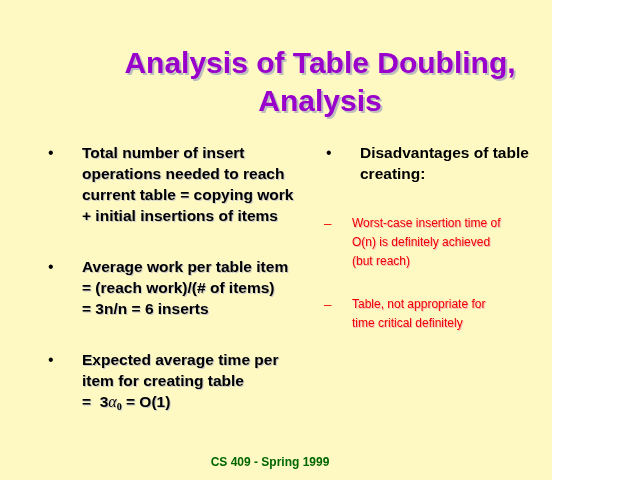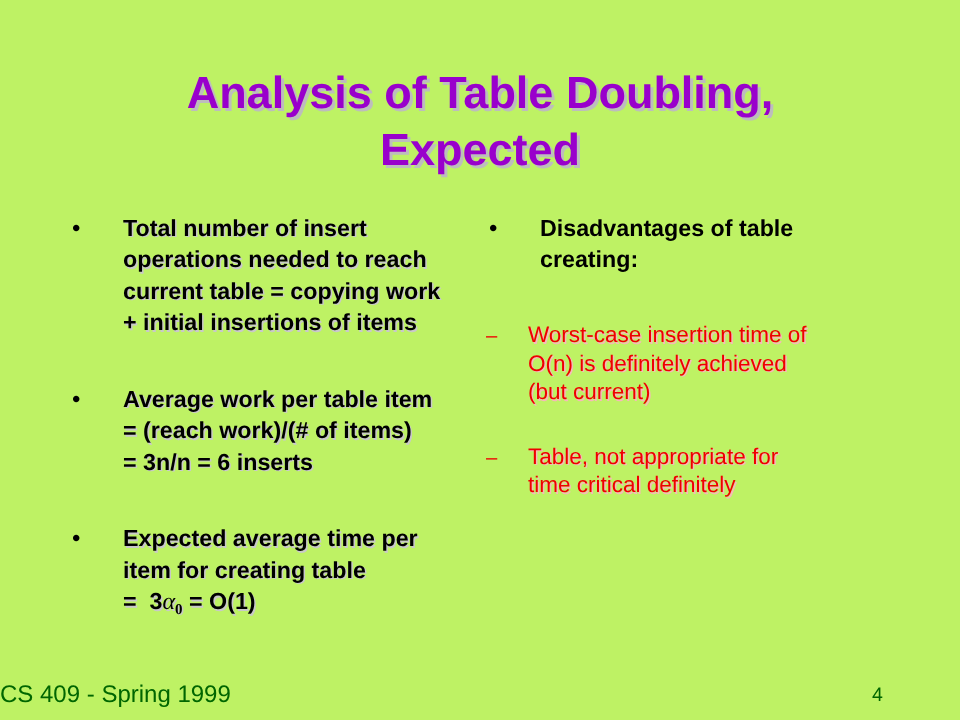--- a/index.html
+++ b/index.html
@@ -2,23 +2,23 @@
 <html><head>
 <meta charset="utf-8">
 <style>
   html, body {
     margin: 0;
     padding: 0;
     background: #ffffff;
   }
   #slide {
     position: relative;
-    width: 640px;
+    width: 552px;
     height: 480px;
-    background: #bef264;
+    background: #fef9c3;
     overflow: hidden;
     font-family: "Liberation Sans", sans-serif;
     -webkit-font-smoothing: none;
   }
 
   
   #slide-title {
     position: absolute;
     left: 40px;
     top: 44px;
@@ -75,21 +75,21 @@
   }
   .sub-item .sub-marker {
     position: absolute;
     left: 6px;
     top: 0px;
     font-size: 13.5px;
     line-height: 19px;
     color: #ee0000;
   }
   .sub-text {
-    font-size: 15px;
+    font-size: 12px;
     font-weight: normal;
     line-height: 19px;
     color: #ee0000;
     text-shadow: 1px 1px 0 #f7b9b9;
   }
   .sub-text .ln { display: block; white-space: pre; }
 
   
   .mvar {
     font-family: "Liberation Serif", serif;
@@ -103,43 +103,44 @@
     font-family: "Liberation Serif", serif;
     font-style: normal;
   }
 
   
   #footer-course {
     position: absolute;
     left: 0;
     top: 455px;
     width: 540px;
-    text-align: left;
-    font-size: 16px;
+    text-align: center;
+    font-size: 12px;
     color: #006600;
     white-space: pre;
+    font-weight: bold;
   }
   #footer-page {
     position: absolute;
     left: 560px;
     top: 455px;
     width: 50px;
     text-align: center;
     font-size: 13px;
     color: #006600;
   }
 </style>
 </head>
 <body>
 
 <div id="slide">
 
   <div id="slide-title">
     <span class="title-line">Analysis of Table Doubling,</span>
-    <span class="title-line">Expected</span>
+    <span class="title-line">Analysis</span>
   </div>
 
   <div id="left-column" class="column">
 
     <div class="bullet-item">
       <span class="marker">•</span>
       <div class="bullet-text">
         <span class="ln">Total number of insert</span>
         <span class="ln">operations needed to reach</span>
         <span class="ln">current table = copying work</span>
@@ -177,21 +178,21 @@
       </div>
     </div>
 
     <div class="sub-list">
 
       <div class="sub-item">
         <span class="sub-marker">–</span>
         <div class="sub-text">
           <span class="ln">Worst-case insertion time of</span>
           <span class="ln">O(n) is definitely achieved</span>
-          <span class="ln">(but current)</span>
+          <span class="ln">(but reach)</span>
         </div>
       </div>
 
       <div class="sub-item">
         <span class="sub-marker">–</span>
         <div class="sub-text">
           <span class="ln">Table, not appropriate for</span>
           <span class="ln">time critical definitely</span>
         </div>
       </div>

